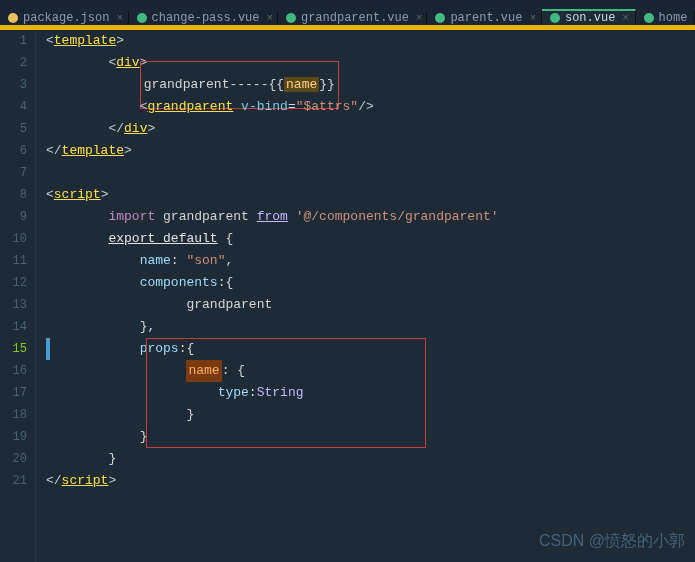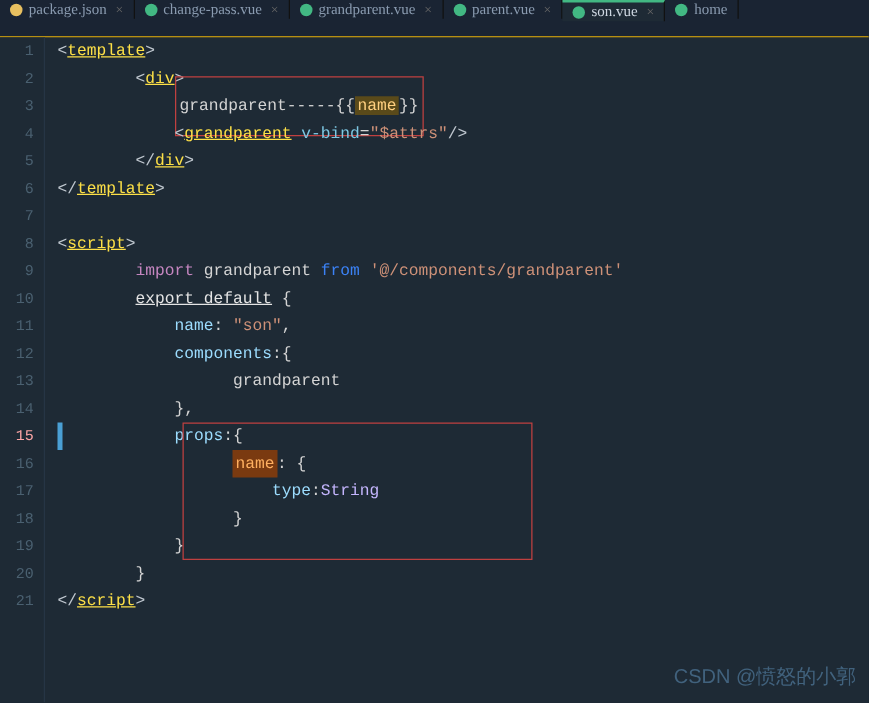--- a/index.html
+++ b/index.html
@@ -10,24 +10,23 @@
       font-family: 'Consolas', 'Courier New', monospace;
       font-size: 13px;
       overflow: hidden;
     }
 
     
     .tab-bar {
       display: flex;
       background: #1a2433;
       height: 30px;
-      align-items: flex-start;
-      border-bottom: 1px solid #eab308;
+      align-items: flex-end;
+      border-bottom: 5px solid #eab308;
       overflow: hidden;
-      font-family: Liberation Serif, serif;
     }
     .tab {
       display: flex;
       align-items: center;
       padding: 0 8px;
       gap: 5px;
       font-size: 12px;
       color: #8a9bb0;
       border-right: 1px solid #111;
       cursor: pointer;
@@ -62,21 +61,21 @@
       user-select: none;
       flex-shrink: 0;
       border-right: 1px solid #263545;
     }
     .line-num {
       height: 22px;
       line-height: 22px;
       font-size: 12px;
     }
     .line-num.active-line {
-      color: #fca5a5;
+      color: #84cc16;
     }
 
     
     .code-area {
       flex: 1;
       padding-left: 10px;
       padding-top: 0;
       overflow: hidden;
       position: relative;
     }
@@ -91,21 +90,21 @@
     
     .c-bracket { color: #c0c8d0; }
     .c-tag { color: #fde047; text-decoration: underline; }
     .c-attr { color: #7ec8e3; }
     .c-keyword { color: #e5e5e5; }
     .c-string { color: #ce9178; }
     .c-propkey { color: #9cdcfe; }
     .c-purple { color: #c4b5fd; text-align: center; }
     .c-white { color: #d4d4d4; }
     .c-import { color: #c586c0; }
-    .c-from { color: #3b82f6; }
+    .c-from { color: #c4b5fd; text-decoration: underline; }
     .c-highlight-name {
       background: #5a4a1a;
       color: #ffd080;
       padding: 0 2px;
     }
     .c-highlight-name2 {
       background: #7a3a10;
       color: #ffb060;
       padding: 0 2px;
     }

